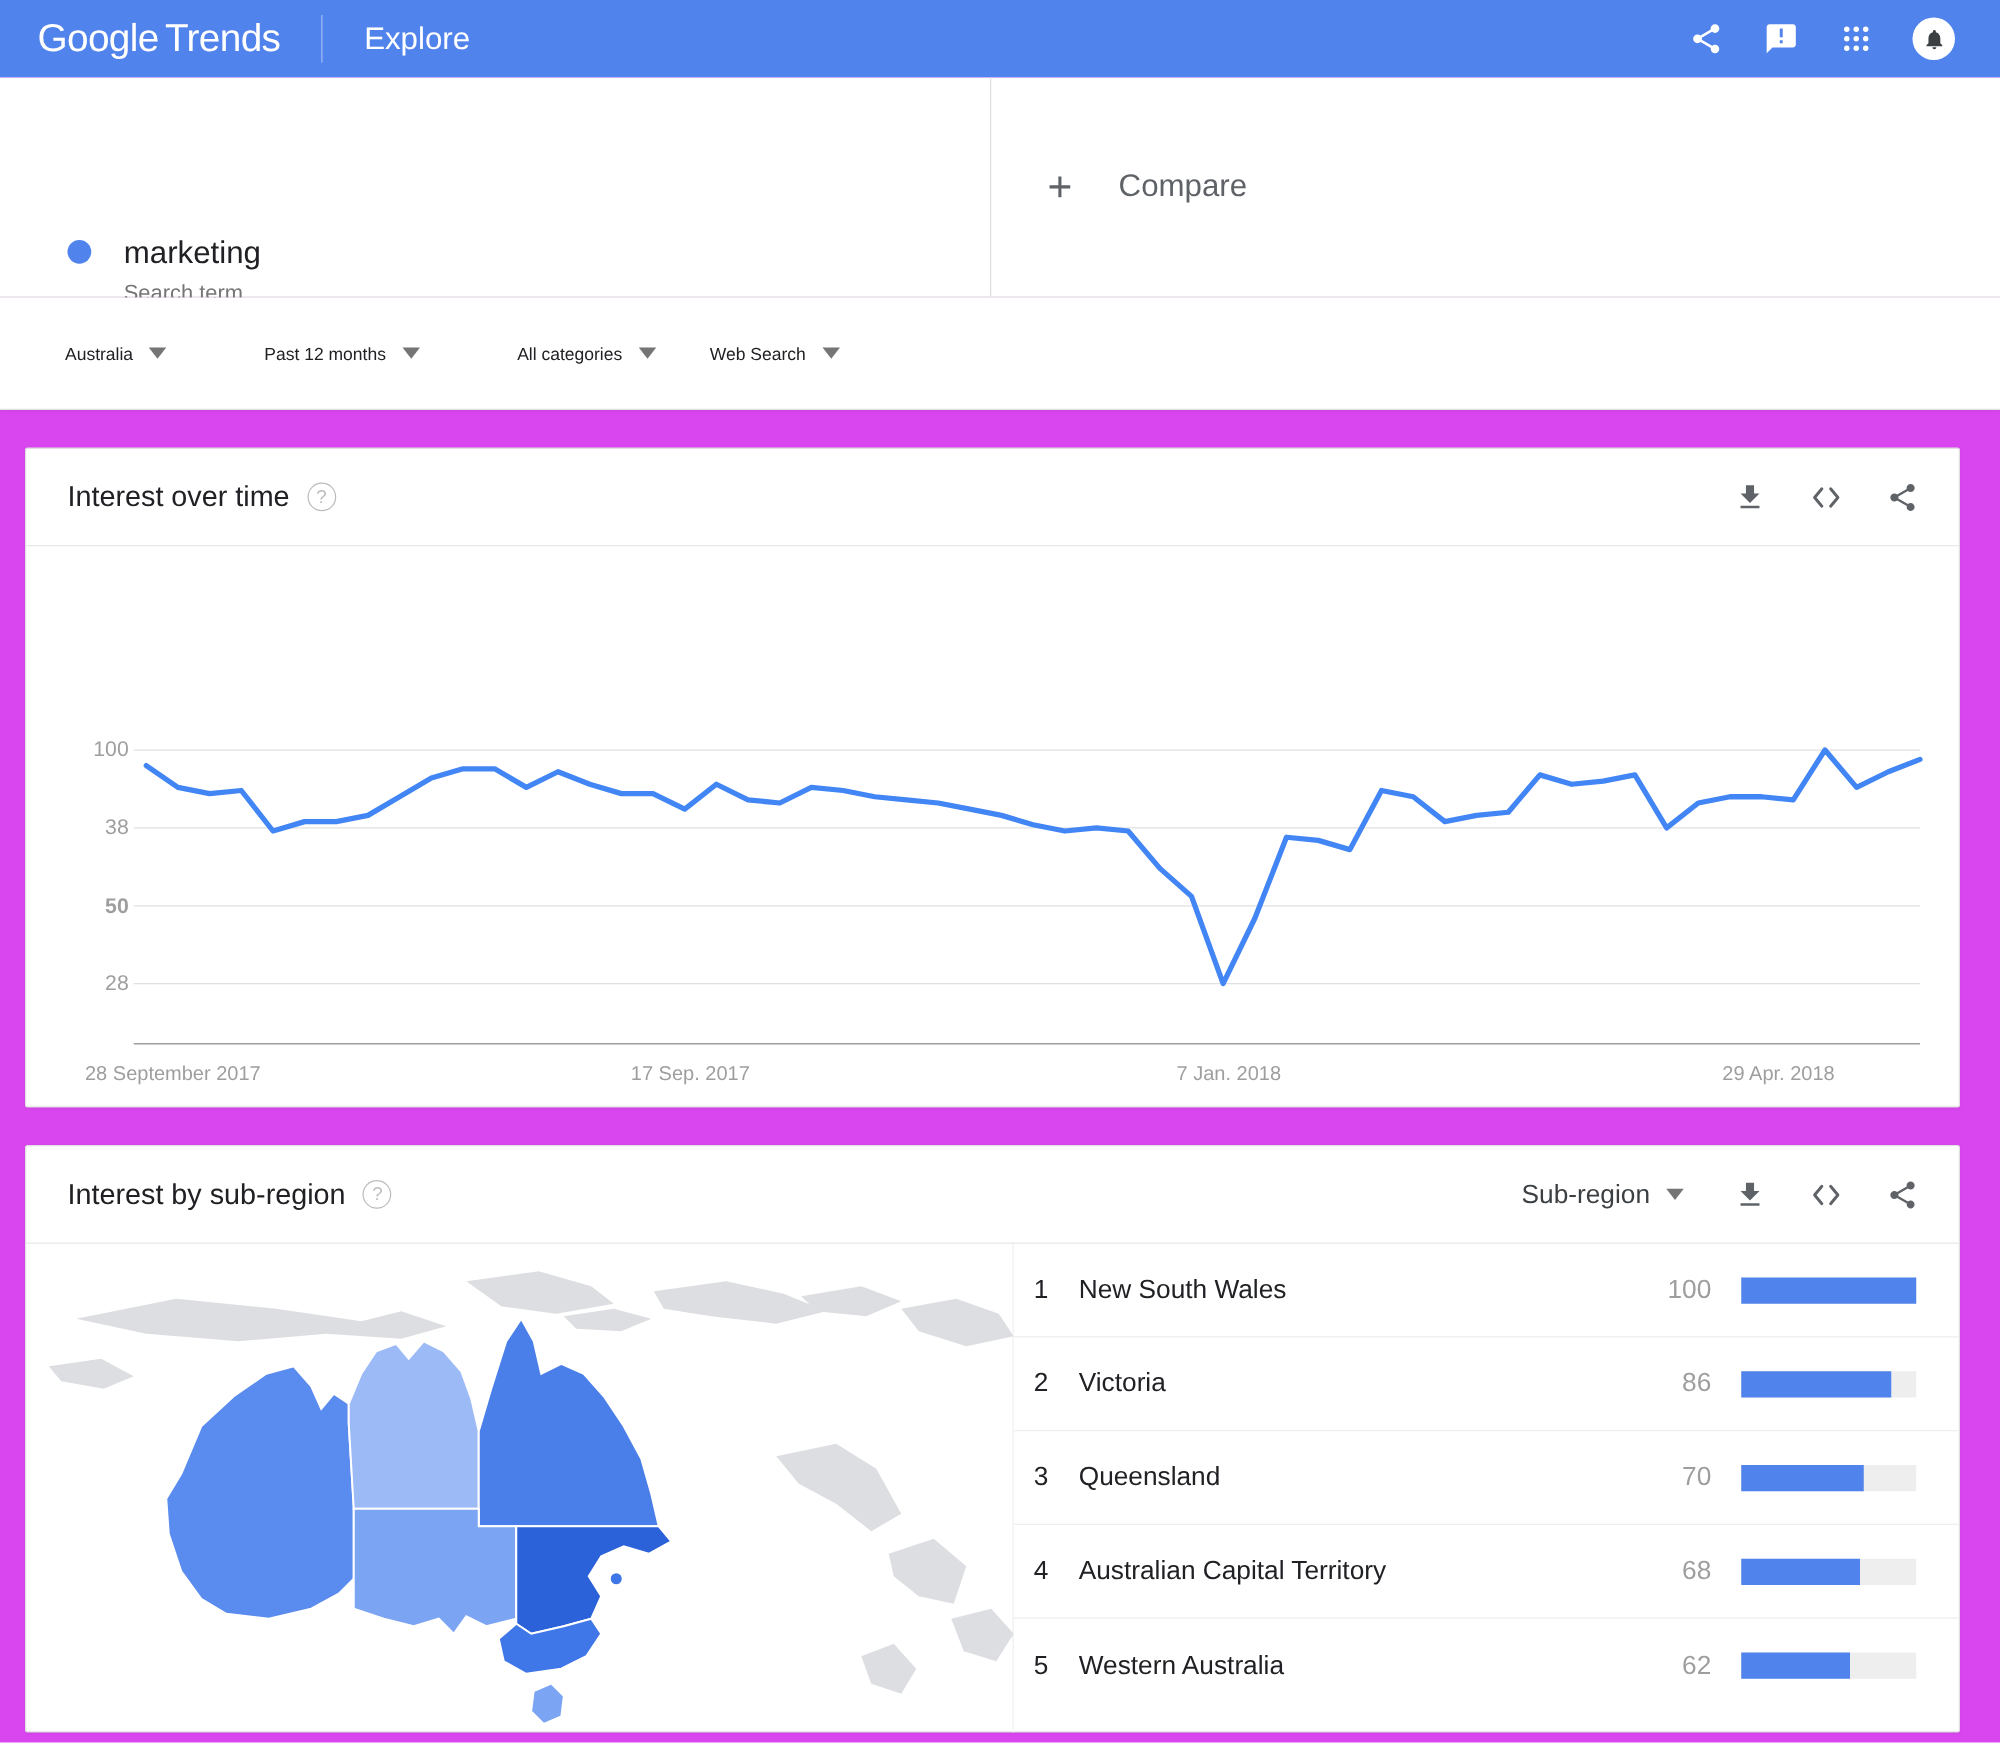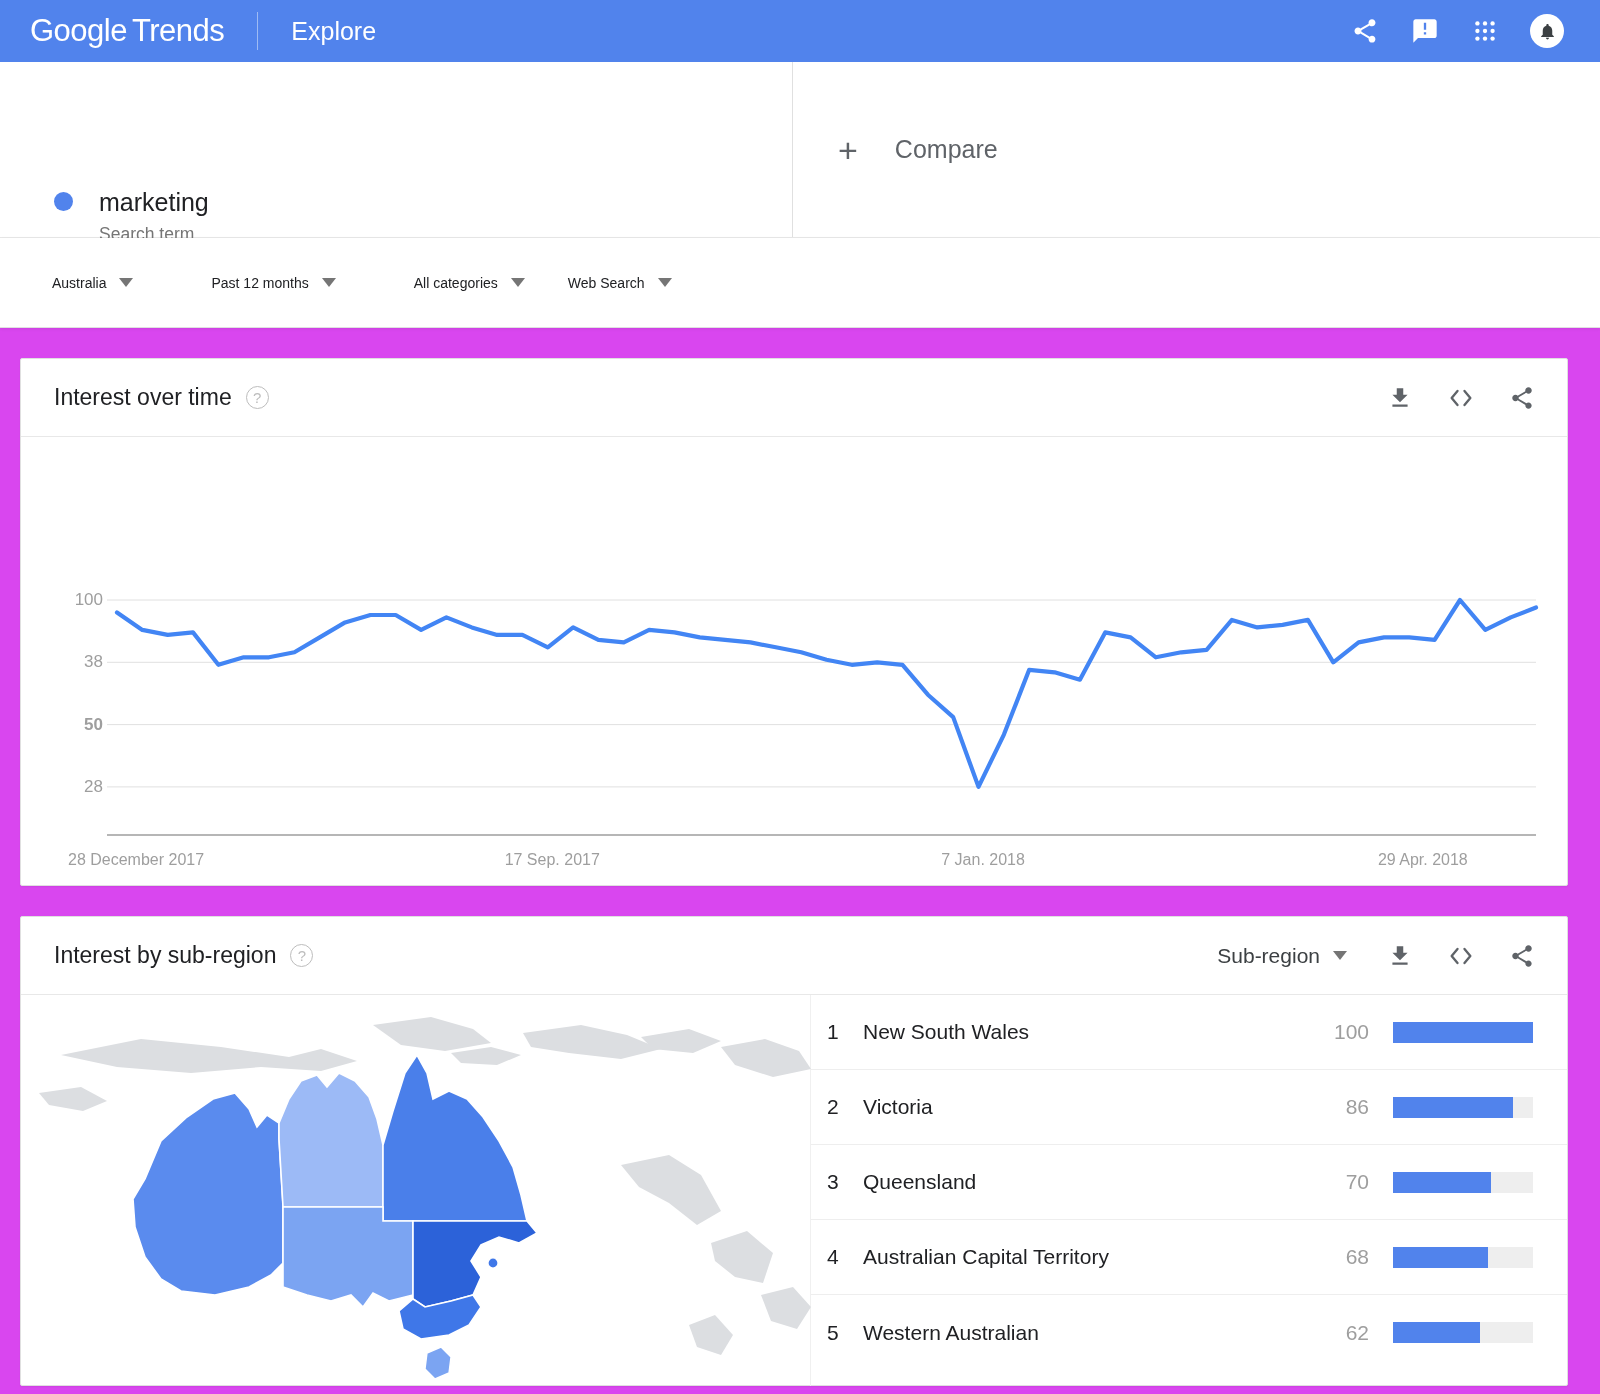--- a/index.html
+++ b/index.html
@@ -221,21 +221,21 @@
           <line x1="86" x2="1515" y1="398" y2="398" stroke="#9e9e9e" stroke-width="1.3"></line>
           <polyline points="96.0,175.5 121.3,192.9 146.7,197.9 172.0,195.4 197.4,227.8 222.7,220.3 248.0,220.3 273.4,215.3 298.7,200.4 324.1,185.4 349.4,178.0 374.7,178.0 400.1,192.9 425.4,180.4 450.8,190.4 476.1,197.9 501.4,197.9 526.8,210.3 552.1,190.4 577.4,202.9 602.8,205.4 628.1,192.9 653.5,195.4 678.8,200.4 704.1,202.9 729.5,205.4 754.8,210.3 780.2,215.3 805.5,222.8 830.8,227.8 856.2,225.3 881.5,227.8 906.9,257.7 932.2,280.1 957.5,349.9 982.9,297.6 1008.2,232.8 1033.6,235.3 1058.9,242.7 1084.2,195.4 1109.6,200.4 1134.9,220.3 1160.3,215.3 1185.6,212.8 1210.9,182.9 1236.3,190.4 1261.6,187.9 1286.9,182.9 1312.3,225.3 1337.6,205.4 1363.0,200.4 1388.3,200.4 1413.6,202.9 1439.0,163.0 1464.3,192.9 1489.7,180.4 1515.0,170.5" fill="none" stroke="#4285f4" stroke-width="4.2" stroke-linejoin="round" stroke-linecap="round"></polyline>
         </svg>
       <div id="ylabels">
           <div class="ylab" style="left: 32px; top: 349.9px;">28</div>
           <div class="ylab" style="left: 32px; top: 287.6px; font-weight: bold;">50</div>
           <div class="ylab" style="left: 32px; top: 225.3px;">38</div>
           <div class="ylab" style="left: 32px; top: 163px;">100</div>
         </div>
       <div id="xlabels">
-          <div class="xlab" style="left: 47px;">28 December 2017</div>
+          <div class="xlab" style="left: 47px;">28 September 2017</div>
           <div class="xlab" style="left: 483.626px;">17 Sep. 2017</div>
           <div class="xlab" style="left: 920.253px;">7 Jan. 2018</div>
           <div class="xlab" style="left: 1356.88px;">29 Apr. 2018</div>
         </div>
     </div>
   </div>
 
   <div class="card" id="card-sub">
     <div class="card-head">
       <span class="card-title">Interest by sub-region</span>
@@ -328,21 +328,21 @@
           <div class="geo-row">
             <span class="geo-rank">4</span>
             <span class="geo-name">Australian Capital Territory</span>
             <span class="geo-val">68</span>
             <div class="geo-track">
               <div class="geo-fill" style="width: 68%;"></div>
             </div>
           </div>
           <div class="geo-row">
             <span class="geo-rank">5</span>
-            <span class="geo-name">Western Australian</span>
+            <span class="geo-name">Western Australia</span>
             <span class="geo-val">62</span>
             <div class="geo-track">
               <div class="geo-fill" style="width: 62%;"></div>
             </div>
           </div>
         </div>
     </div>
   </div>
 
 </div>

